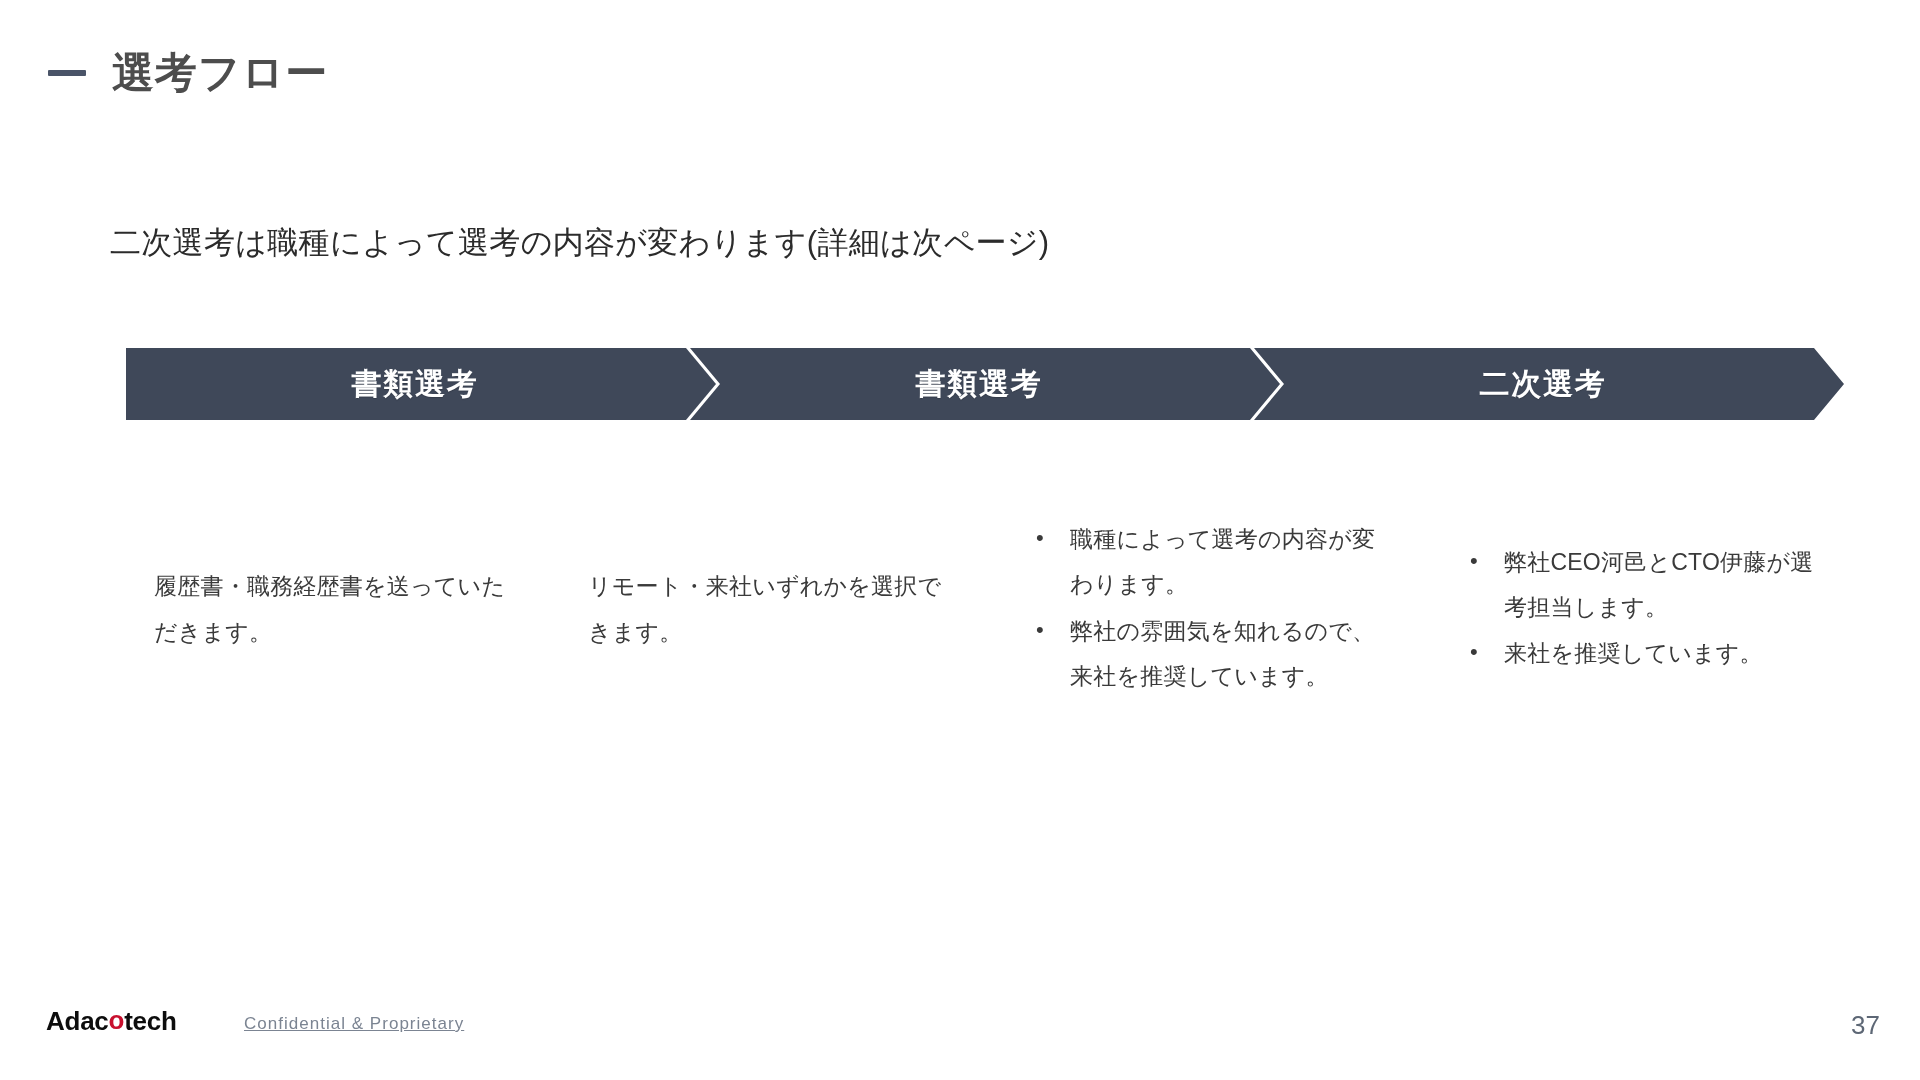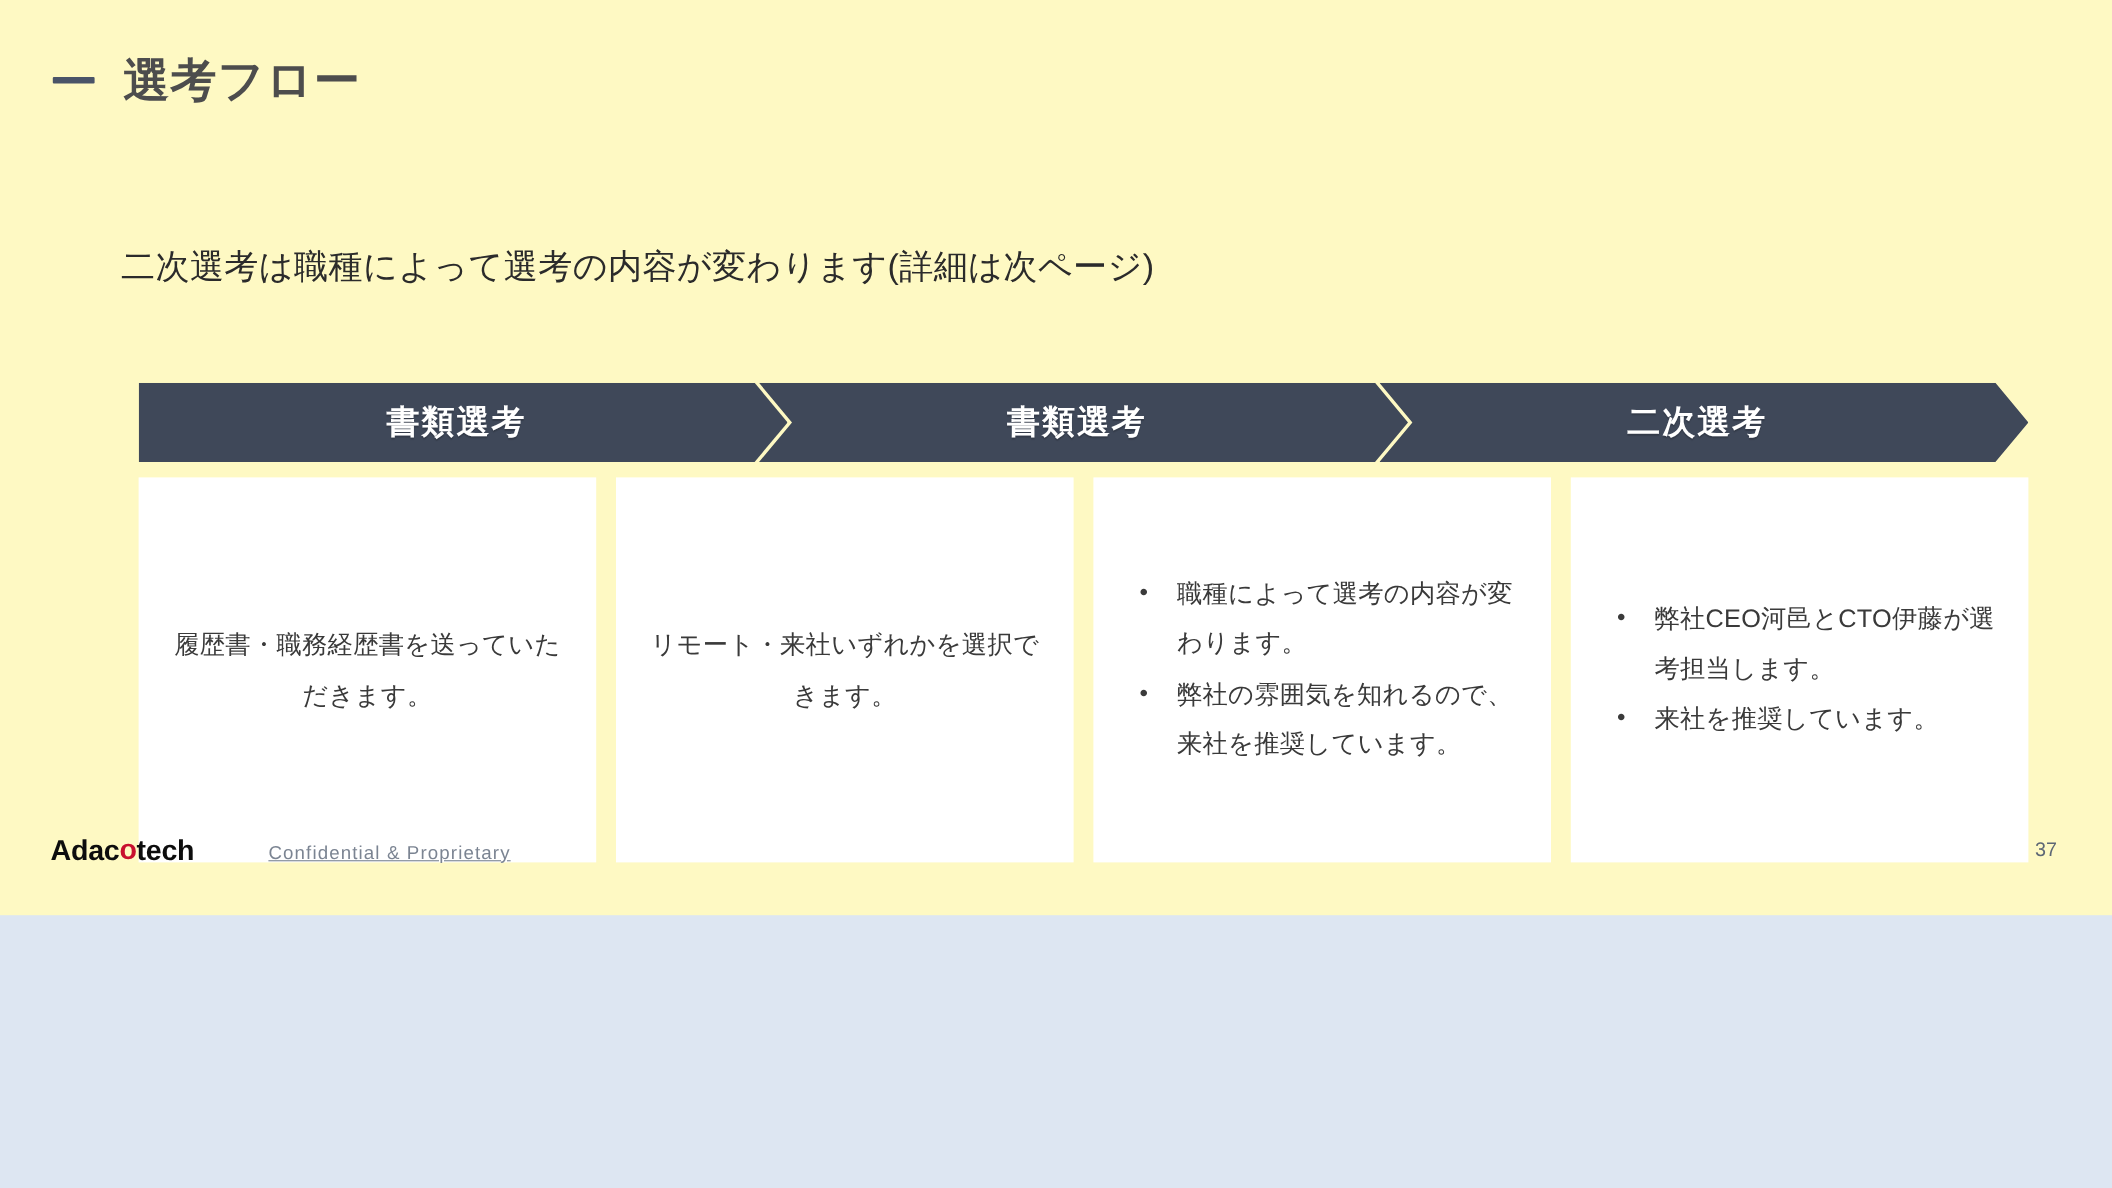--- a/index.html
+++ b/index.html
@@ -5,22 +5,22 @@
 <style>
   * { margin:0; padding:0; box-sizing:border-box; }
   html, body {
     width:1920px; height:1080px;
     overflow:hidden;
     background:#dde6f2;
     font-family:"Liberation Sans","DejaVu Sans",sans-serif;
   }
   .slide {
     position:relative;
-    width:1920px; height:832px;
-    background:#fef9c3;
+    width:1920px; height:1080px;
+    background:#ffffff;
   }
 
   
   .title-row {
     position:absolute;
     left:48px; top:52px;
     display:flex; align-items:center; gap:26px;
   }
   .title-dash {
     width:38px; height:6px;
@@ -97,21 +97,20 @@
   .card {
     flex:1 1 0;
     background:#ffffff;
     height:350px;
     display:flex;
     flex-direction:column;
     justify-content:center;
     padding:26px 28px;
   }
   .card-centered {
-    text-align:center;
   }
   .card-centered p {
     font-size:23px;
     color:#3a3a3a;
     line-height:2.0;
     letter-spacing:0.01em;
   }
   .card ul {
     list-style:none;
   }
@@ -157,22 +156,22 @@
   .confidential {
     position:absolute;
     left:244px; top:8px;
     font-size:17px;
     color:#7b8492;
     letter-spacing:0.06em;
     text-decoration:underline;
   }
   .page-num {
     position:absolute;
-    right:50px; top:4px;
-    font-size:18px;
+    right:40px; top:4px;
+    font-size:26px;
     color:#5d6775;
   }
 </style>
 </head>
 <body>
 
 <div class="slide">
 
   <div class="title-row">
     <span class="title-dash"></span>

